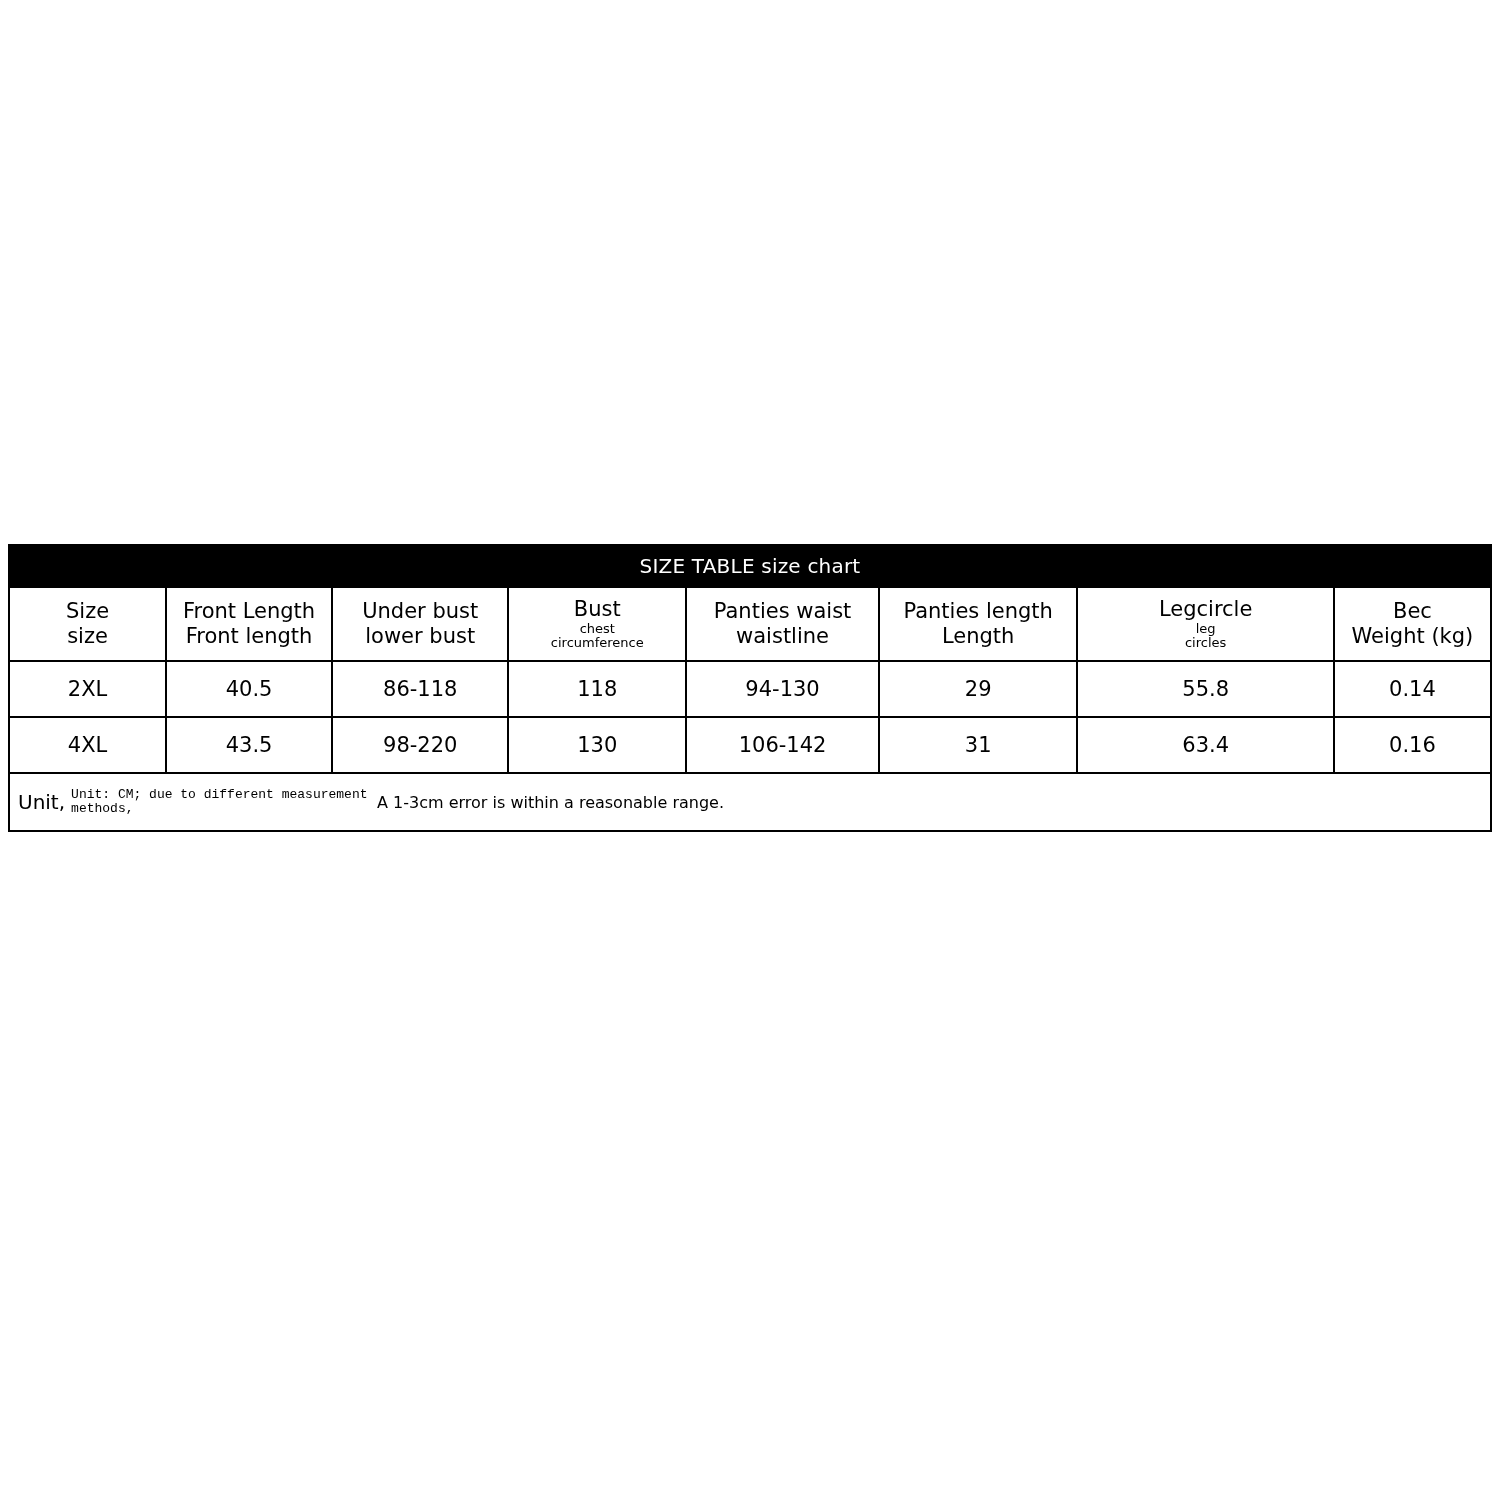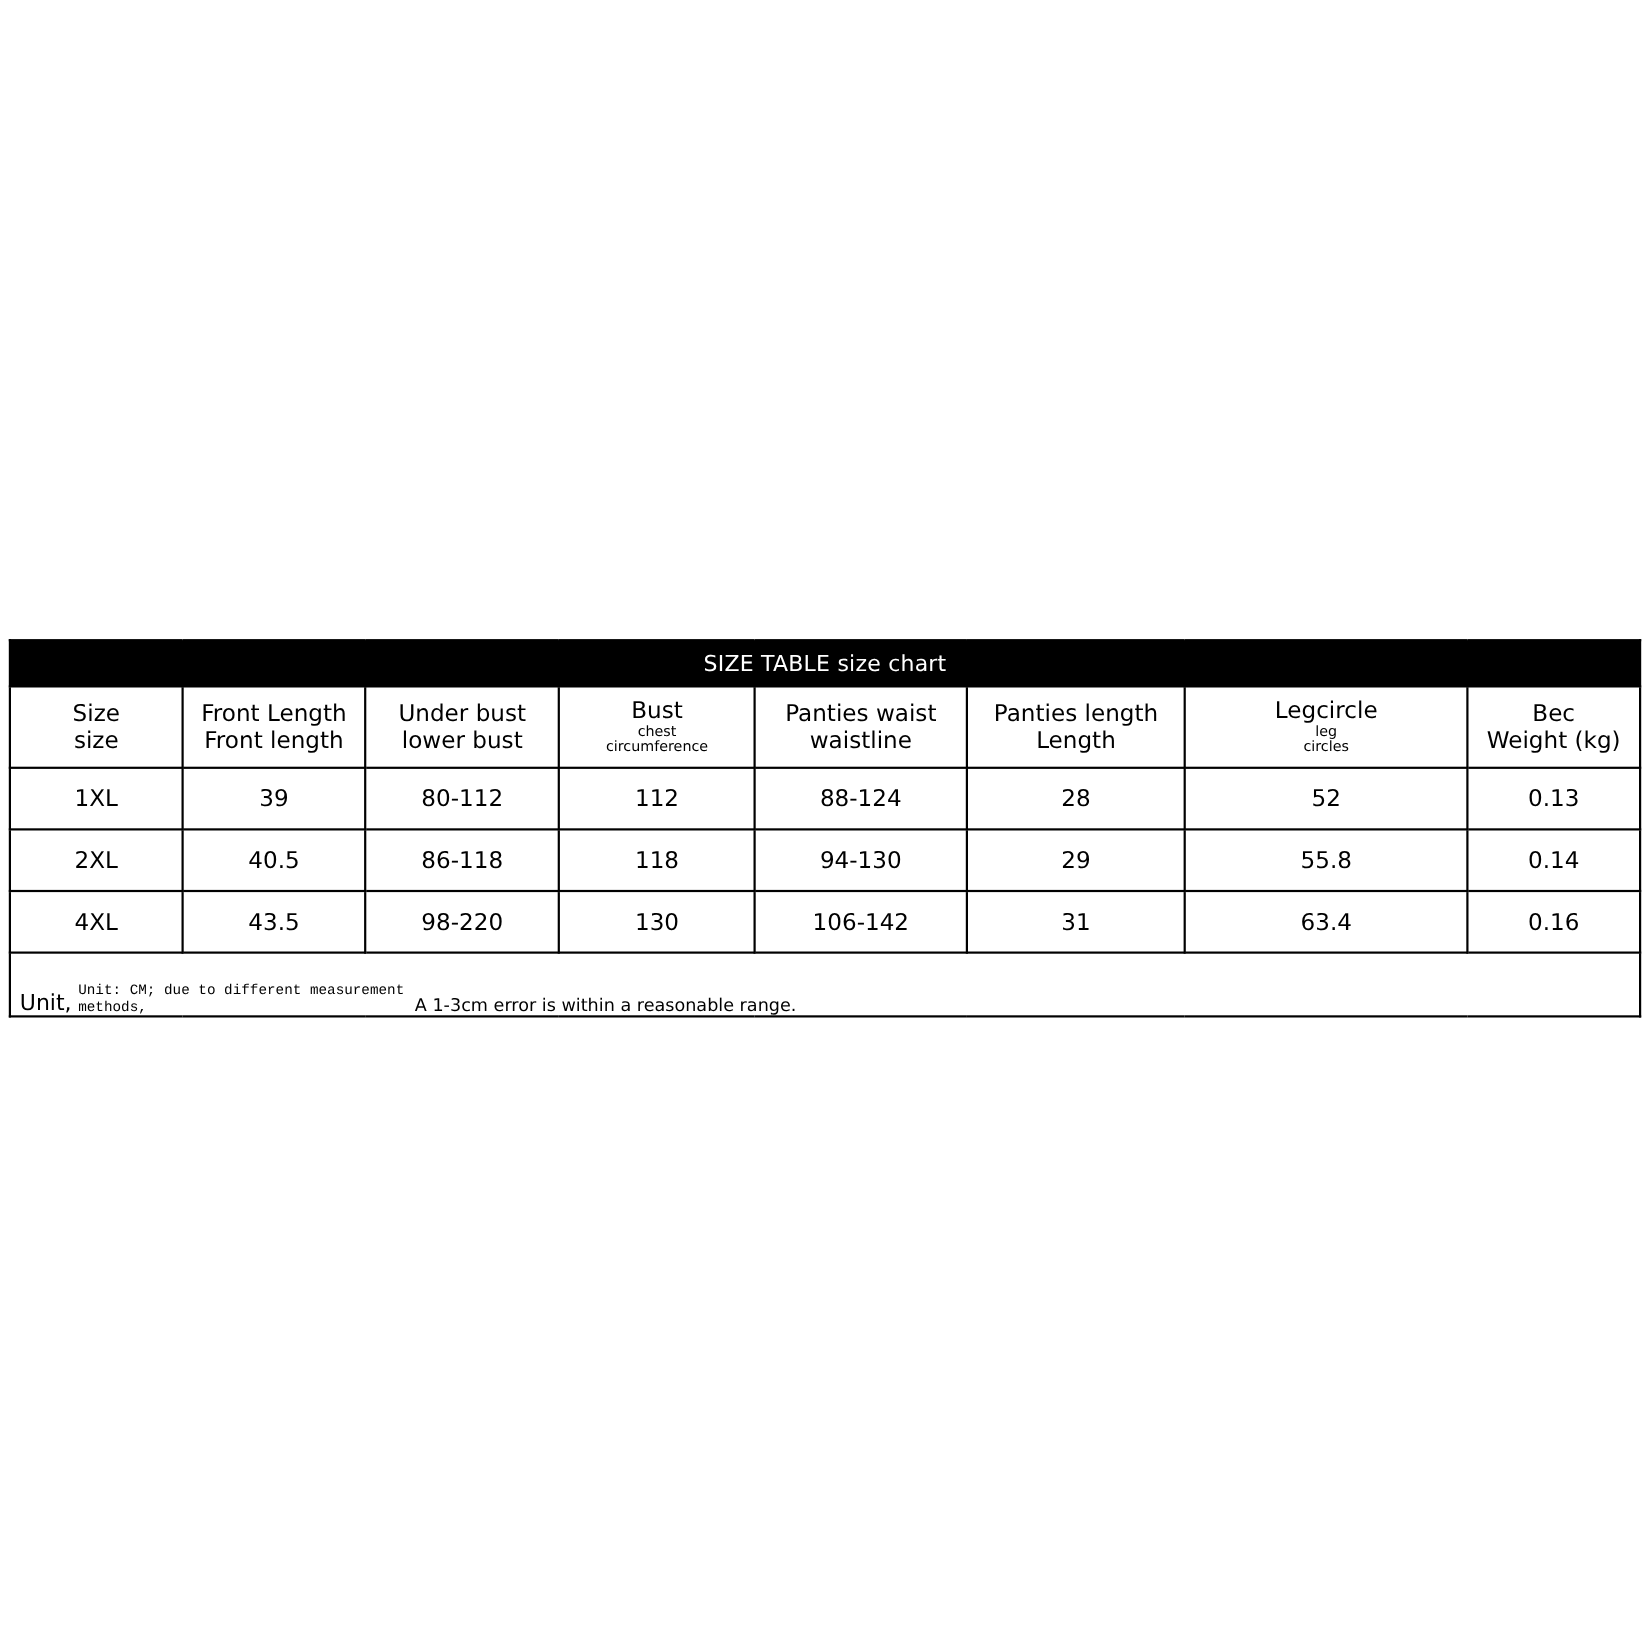--- a/index.html
+++ b/index.html
@@ -12,21 +12,21 @@
     height: 1500px;
     font-family: "DejaVu Sans", sans-serif;
     color: #000000;
     position: relative;
     overflow: hidden;
   }
 
   #size-table-wrap {
     position: absolute;
     left: 8px;
-    top: 581px;
+    top: 544px;
     width: 1484px;
   }
 
   table.size-table {
     width: 100%;
     border-collapse: collapse;
     table-layout: fixed;
     background: #ffffff;
   }
 
@@ -80,21 +80,21 @@
   }
 
   
   .footer-row td {
     height: 56px;
     background: #ffffff;
     border: 2px solid #000000;
   }
   .footer-inner {
     display: flex;
-    align-items: flex-end;
+    align-items: center;
     justify-content: flex-start;
     padding-left: 8px;
     height: 100%;
     gap: 6px;
   }
   .footer-unit {
     font-size: 20px;
     white-space: nowrap;
   }
   .footer-note {
@@ -175,30 +175,20 @@
           </div>
         </td>
         <td>
           <div class="hdr">
             <span class="l1">Bec</span>
             <span class="l2">Weight (kg)</span>
           </div>
         </td>
       </tr>
 
-      <tr class="body-row">
-        <td>1XL</td>
-        <td>39</td>
-        <td>80-112</td>
-        <td>112</td>
-        <td>88-124</td>
-        <td>28</td>
-        <td>52</td>
-        <td>0.13</td>
-      </tr>
 
       <tr class="body-row">
         <td>2XL</td>
         <td>40.5</td>
         <td>86-118</td>
         <td>118</td>
         <td>94-130</td>
         <td>29</td>
         <td>55.8</td>
         <td>0.14</td>

